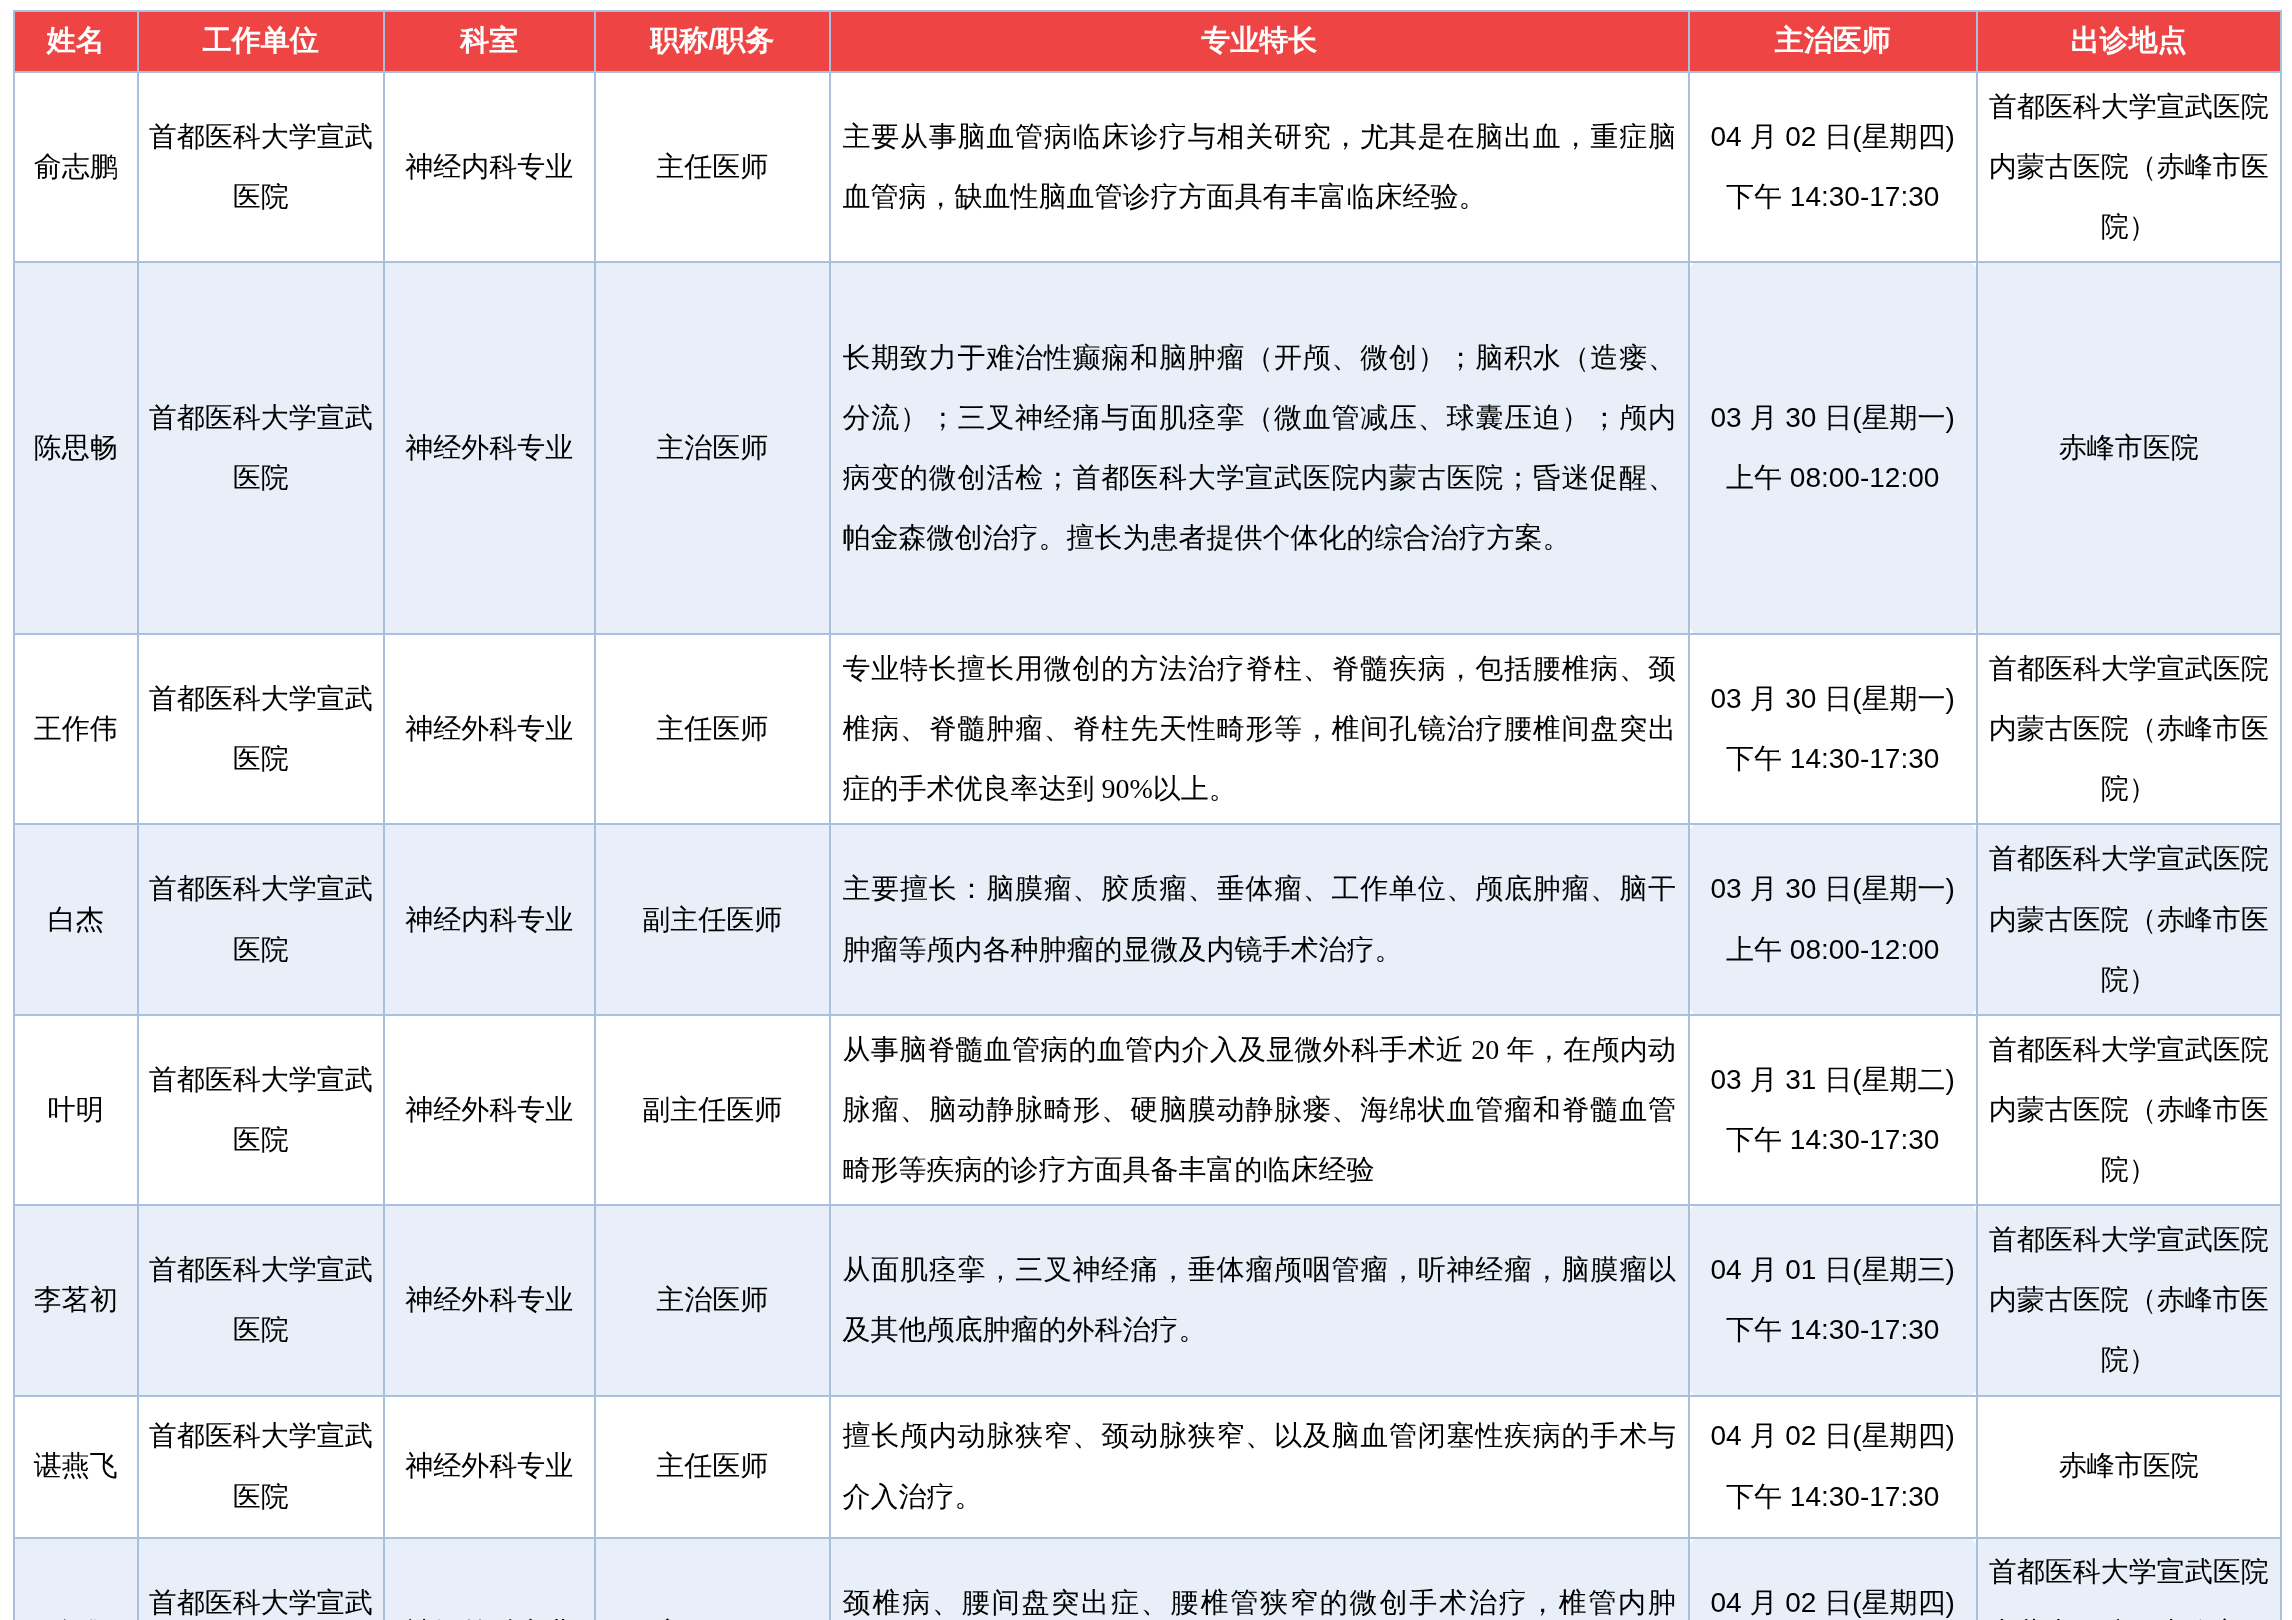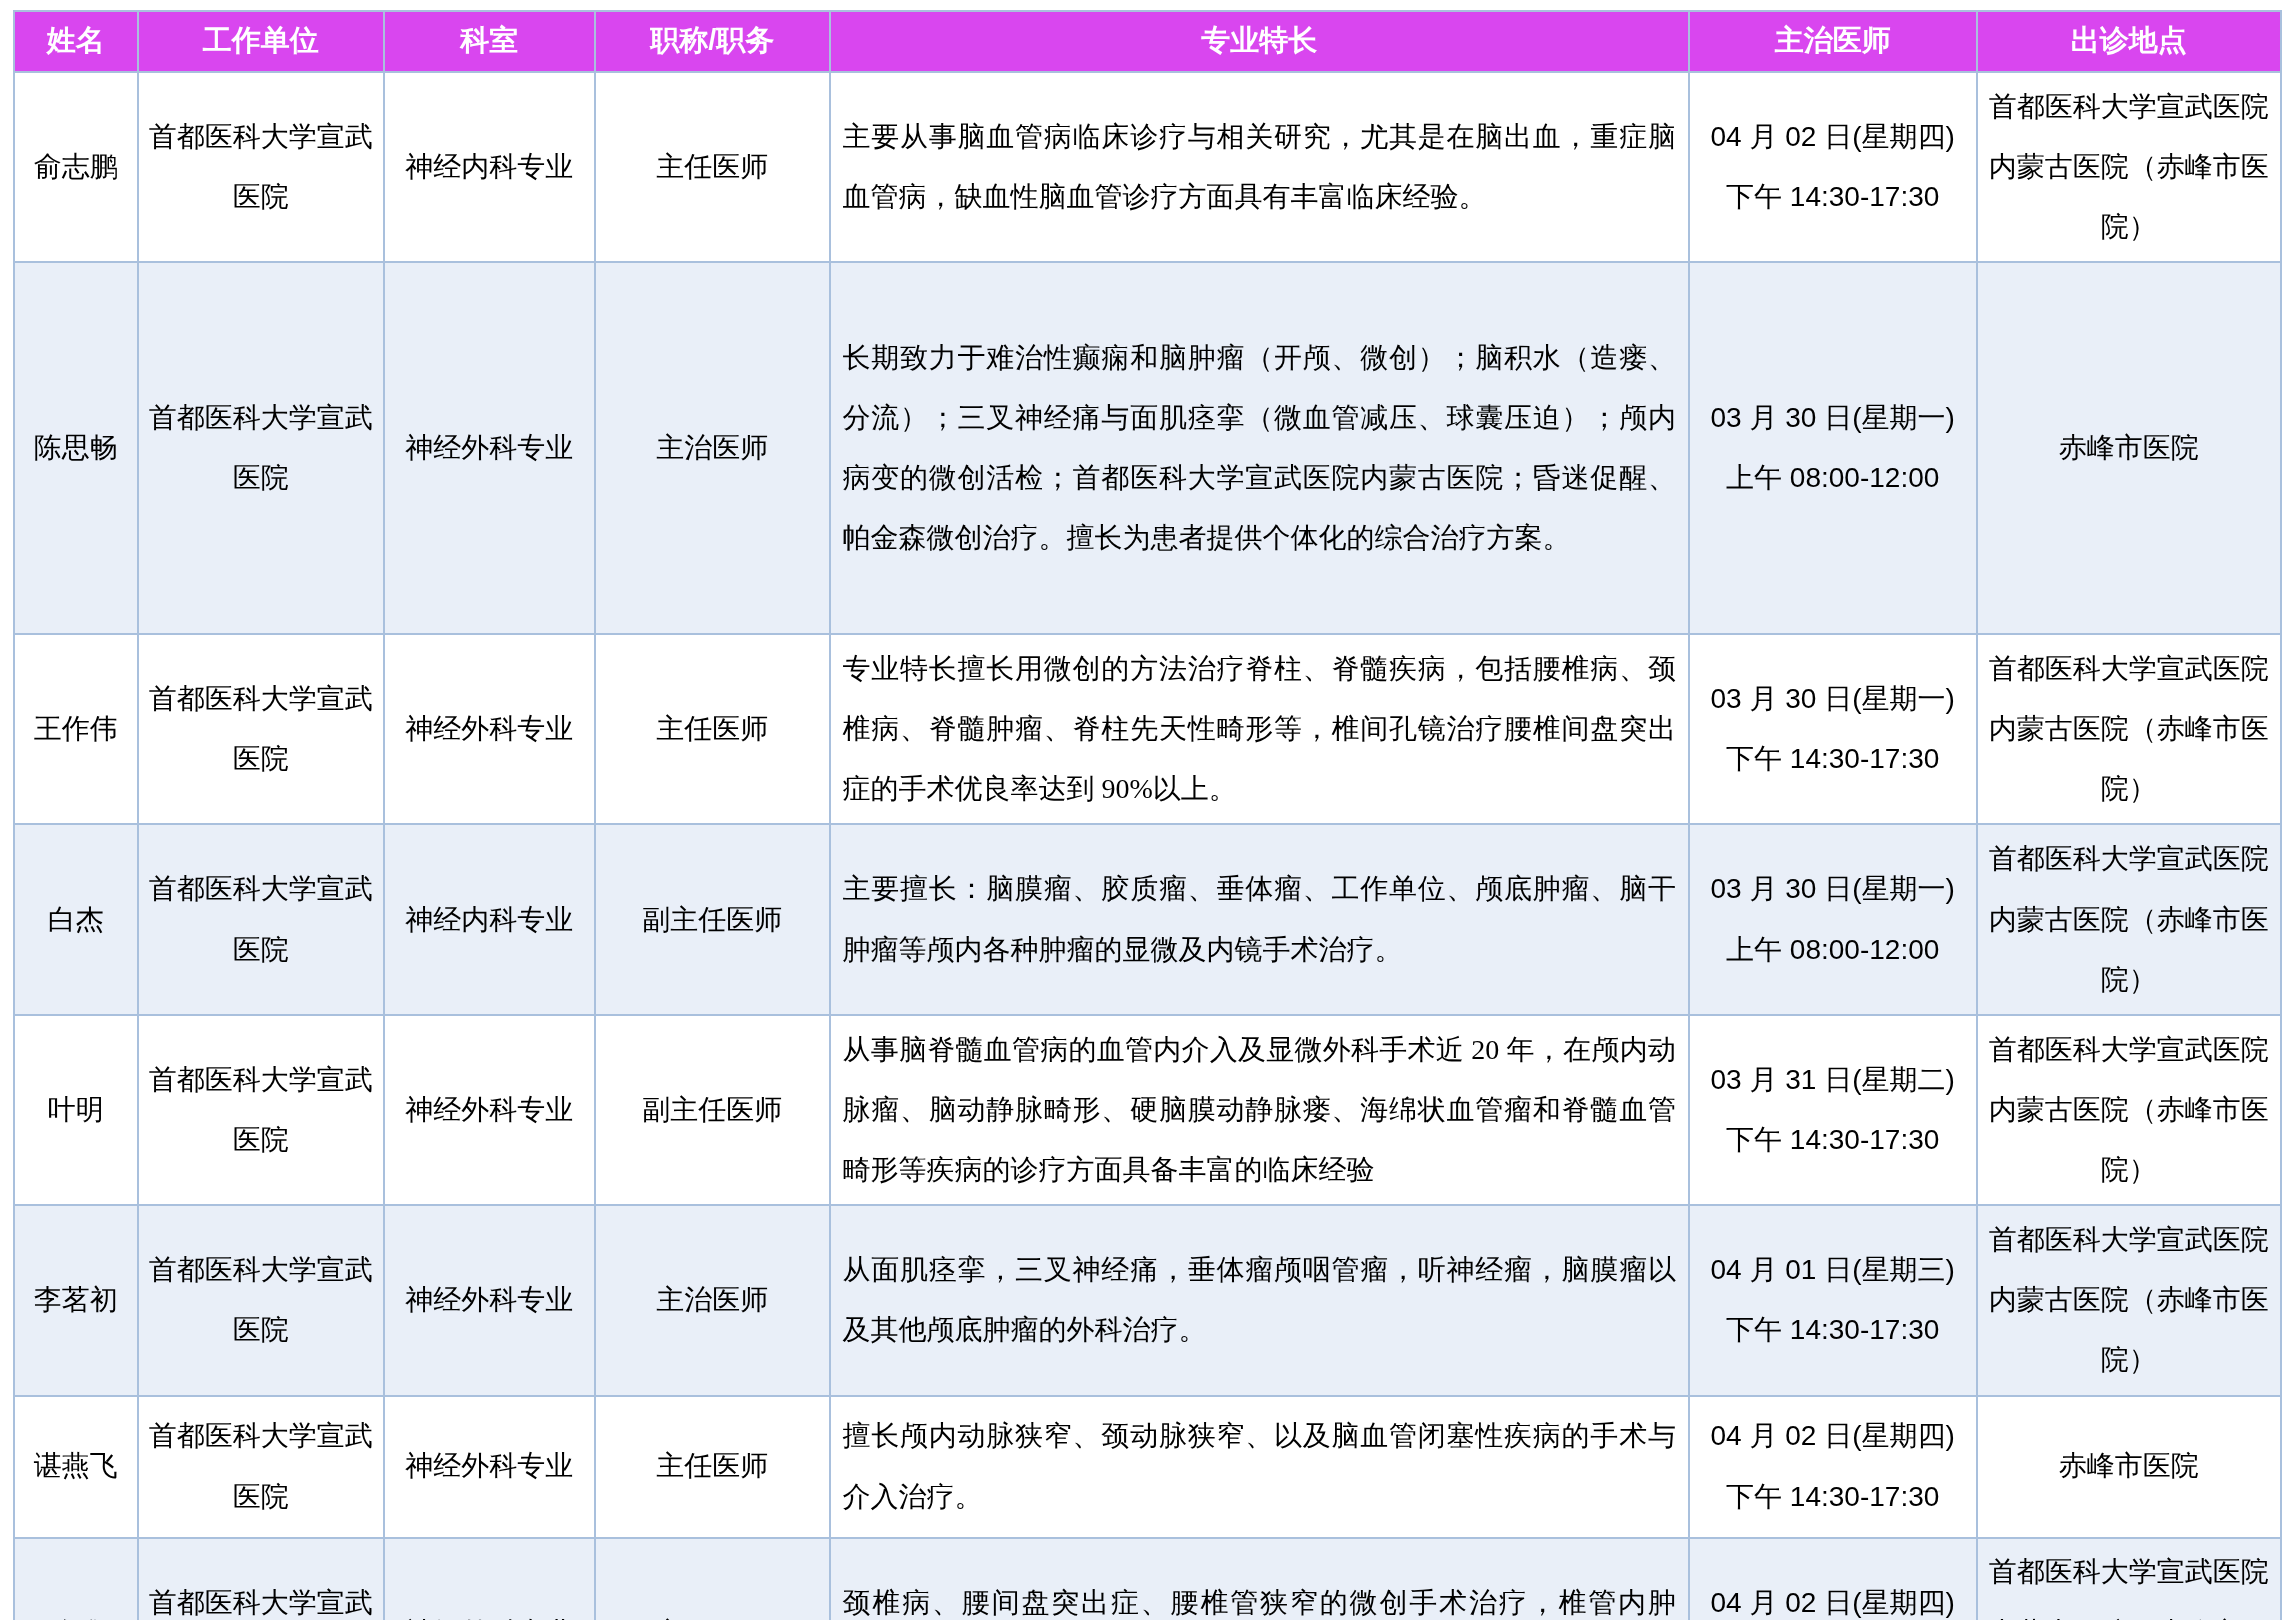--- a/index.html
+++ b/index.html
@@ -14,21 +14,21 @@
     border-collapse: collapse;
     table-layout: fixed;
     width: 2267px;
     margin: 9.8px 12.7px 0 12.7px;
   }
   th, td {
     border: 2px solid #a9c0dd;
     overflow: hidden;
   }
   thead th {
-    background: #d946ef;
+    background: #ef4444;
     color: #ffffff;
     font-size: 29px;
     font-weight: bold;
     height: 55px;
     text-align: center;
     vertical-align: middle;
     padding: 2px 5.9px;
   }
   tbody td {
     font-size: 28px;
@@ -43,20 +43,21 @@
   tbody tr:nth-child(even) td {
     background: #e9eff8;
   }
   td.specialty {
     text-align: justify;
     padding: 3.9px 11.8px;
     font-family: Liberation Serif, serif;
   }
   td.time {
     white-space: pre-line;
+    border-radius: 10px;
   }
   
   tbody tr:nth-child(1) { height: 116px; }
   tbody tr:nth-child(2) { height: 372px; }
   tbody tr:nth-child(3) { height: 179px; }
   tbody tr:nth-child(4) { height: 172px; }
   tbody tr:nth-child(5) { height: 177px; }
   tbody tr:nth-child(6) { height: 189px; }
   tbody tr:nth-child(7) { height: 142px; }
   tbody tr:nth-child(8) { height: 165px; }

